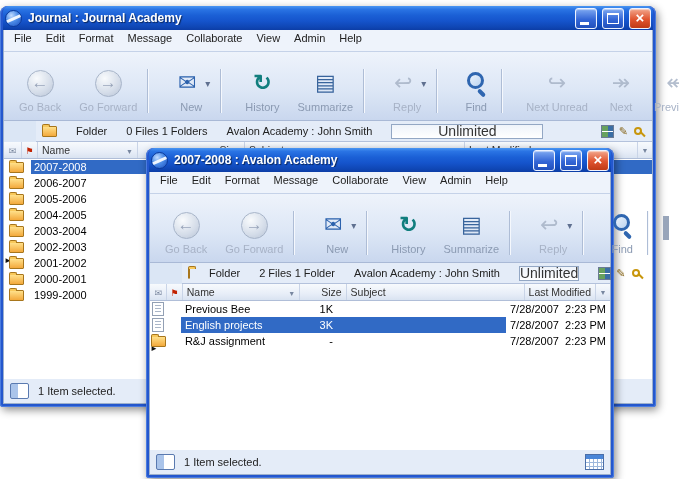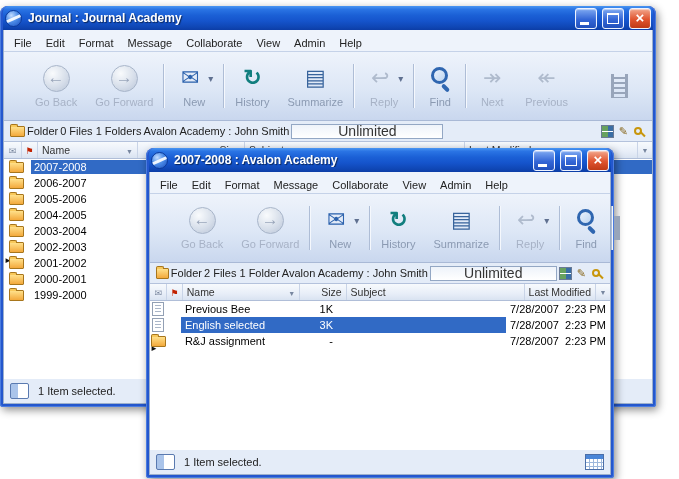--- a/index.html
+++ b/index.html
@@ -42,32 +42,32 @@
   .tbtn.min::after{content:"";position:absolute;left:4px;bottom:3px;width:9px;height:3px;background:#fff;}
   .tbtn.max::after{content:"";position:absolute;inset:4px 4px 4px 4px;border:1px solid #fff;border-top-width:2px;}
   .x-ic::before{content:"×";color:#fff;font-size:15px;font-weight:bold;line-height:1;}
 
   .win-body{
     height:calc(100% - 24px);display:flex;flex-direction:column;box-sizing:border-box;
     background:#dbe6f5;border:1px solid #9db0cc;border-top:none;
   }
 
   
-  .menubar{height:21px;flex:0 0 auto;display:flex;align-items:flex-end;padding-left:3px;
+  .menubar{height:21px;flex:0 0 auto;display:flex;align-items:flex-start;padding-left:3px;
     background:#eef3fb;border-bottom:1px solid #c5d2e8;font-size:11px;color:#222;}
   .menu-item{padding:2px 7px;cursor:default;}
 
   
-  .toolbar{height:64px;flex:0 0 auto;display:flex;align-items:center;padding:2px 22px;position:relative;
+  .toolbar{height:64px;flex:0 0 auto;display:flex;align-items:flex-end;padding:2px 6px;position:relative;
     background:linear-gradient(180deg,#eef3fb 0%,#dde7f6 55%,#c9d7ee 100%);
     border-bottom:1px solid #a9b9d6;}
   .tb-items{display:flex;align-items:stretch;}
   .tb-item{display:flex;flex-direction:column;align-items:center;justify-content:flex-end;
     padding:3px 9px 5px;position:relative;cursor:default;}
-  .tb-item.sep-after{margin-right:4px;}
+  .tb-item.sep-after{margin-right:17px;}
   .tb-item.sep-after::after{content:"";position:absolute;right:-2px;top:5px;bottom:5px;width:1px;
     background:#aebdd6;box-shadow:1px 0 0 #f5f8fd;}
   .tb-label{font-size:11px;color:#8b9ab2;white-space:nowrap;margin-top:2px;}
   .tb-item.disabled .tb-label{color:#a7b2c6;}
   .tb-item.disabled .tb-icon{opacity:.85;}
   .icon-row{display:flex;align-items:center;height:32px;}
   .tb-icon{width:30px;height:30px;display:flex;align-items:center;justify-content:center;font-size:22px;box-sizing:border-box;}
   .dd{display:none;font-size:10px;color:#5f7090;margin-left:3px;}
   .dd.show{display:inline;}
   .dd::before{content:"▾";}
@@ -96,22 +96,22 @@
   [data-icon="find"]::before{content:"";position:absolute;top:4px;left:6px;width:11px;height:11px;
     border:3px solid #2f66b0;border-radius:50%;background:linear-gradient(135deg,#eaf2fc,#bcd4f0);}
   [data-icon="find"]::after{content:"";position:absolute;bottom:3px;right:5px;width:9px;height:4px;
     background:#2f66b0;border-radius:2px;transform:rotate(45deg);}
 
   .ladder{margin-left:auto;align-self:center;width:11px;height:24px;margin-right:2px;
     border-left:3px solid #98a5ba;border-right:3px solid #98a5ba;
     background:repeating-linear-gradient(180deg,transparent 0 3px,#98a5ba 3px 5px);}
 
   
-  .infobar{height:20px;flex:0 0 auto;display:flex;align-items:center;gap:2px;padding:0 6px;
-    background:#e4ecf8;border-bottom:1px solid #b4c2dc;font-size:11px;color:#222;white-space:nowrap;}
+  .infobar{height:20px;flex:0 0 auto;display:flex;align-items:center;gap:19px;padding:0 6px;
+    background:#e4ecf8;border-bottom:1px solid #b4c2dc;font-size:11px;color:#222;white-space:nowrap;margin-left:32px;}
   .quota{width:150px;height:13px;line-height:13px;text-align:center;font-size:14px;color:#333;
     background:linear-gradient(180deg,#eef3fa,#ffffff);border:1px solid #93a7c4;}
   .info-icons{margin-left:auto;display:flex;gap:5px;align-items:center;}
   .grid-ic{width:11px;height:11px;border:1px solid #6a7a94;position:relative;
     background:linear-gradient(90deg,#67a15e 50%,#3a6ea5 50%);}
   .grid-ic::after{content:"";position:absolute;left:0;right:0;top:5px;height:1px;background:#fff;}
   .pencil-ic{font-size:11px;color:#8a6a20;line-height:1;}
   .pencil-ic::before{content:"✎";}
   .key-ic{width:13px;height:13px;position:relative;}
   .key-ic::before{content:"";position:absolute;top:2px;left:1px;width:4px;height:4px;
@@ -269,20 +269,27 @@
           </div>
 
           <div class="tb-item sep-after">
             <span class="icon-row">
               <span class="tb-icon" data-icon="find"></span>
 
             </span>
             <span class="tb-label">Find</span>
           </div>
 
+          <div class="tb-item disabled">
+            <span class="icon-row">
+              <span class="tb-icon" data-icon="next-unread"></span>
+
+            </span>
+            <span class="tb-label">Next Unread</span>
+          </div>
 
           <div class="tb-item disabled">
             <span class="icon-row">
               <span class="tb-icon" data-icon="next"></span>
 
             </span>
             <span class="tb-label">Next</span>
           </div>
 
           <div class="tb-item disabled">
@@ -516,21 +523,21 @@
           <span class="cell c-size">1K</span>
           <span class="cell c-subject"></span>
           <span class="cell c-mod">7/28/2007  2:23 PM</span>
         </div>
 
         <div class="frow selected">
           <span class="cell c-ic">
             <span class="row-ic" data-icon="doc"></span>
           </span>
           <span class="cell c-flag"></span>
-          <span class="cell c-name">English selected</span>
+          <span class="cell c-name">English projects</span>
           <span class="cell c-size">3K</span>
           <span class="cell c-subject"></span>
           <span class="cell c-mod">7/28/2007  2:23 PM</span>
         </div>
 
         <div class="frow">
           <span class="cell c-ic">
             <span class="row-ic" data-icon="folder"></span>
           </span>
           <span class="cell c-flag"></span>

